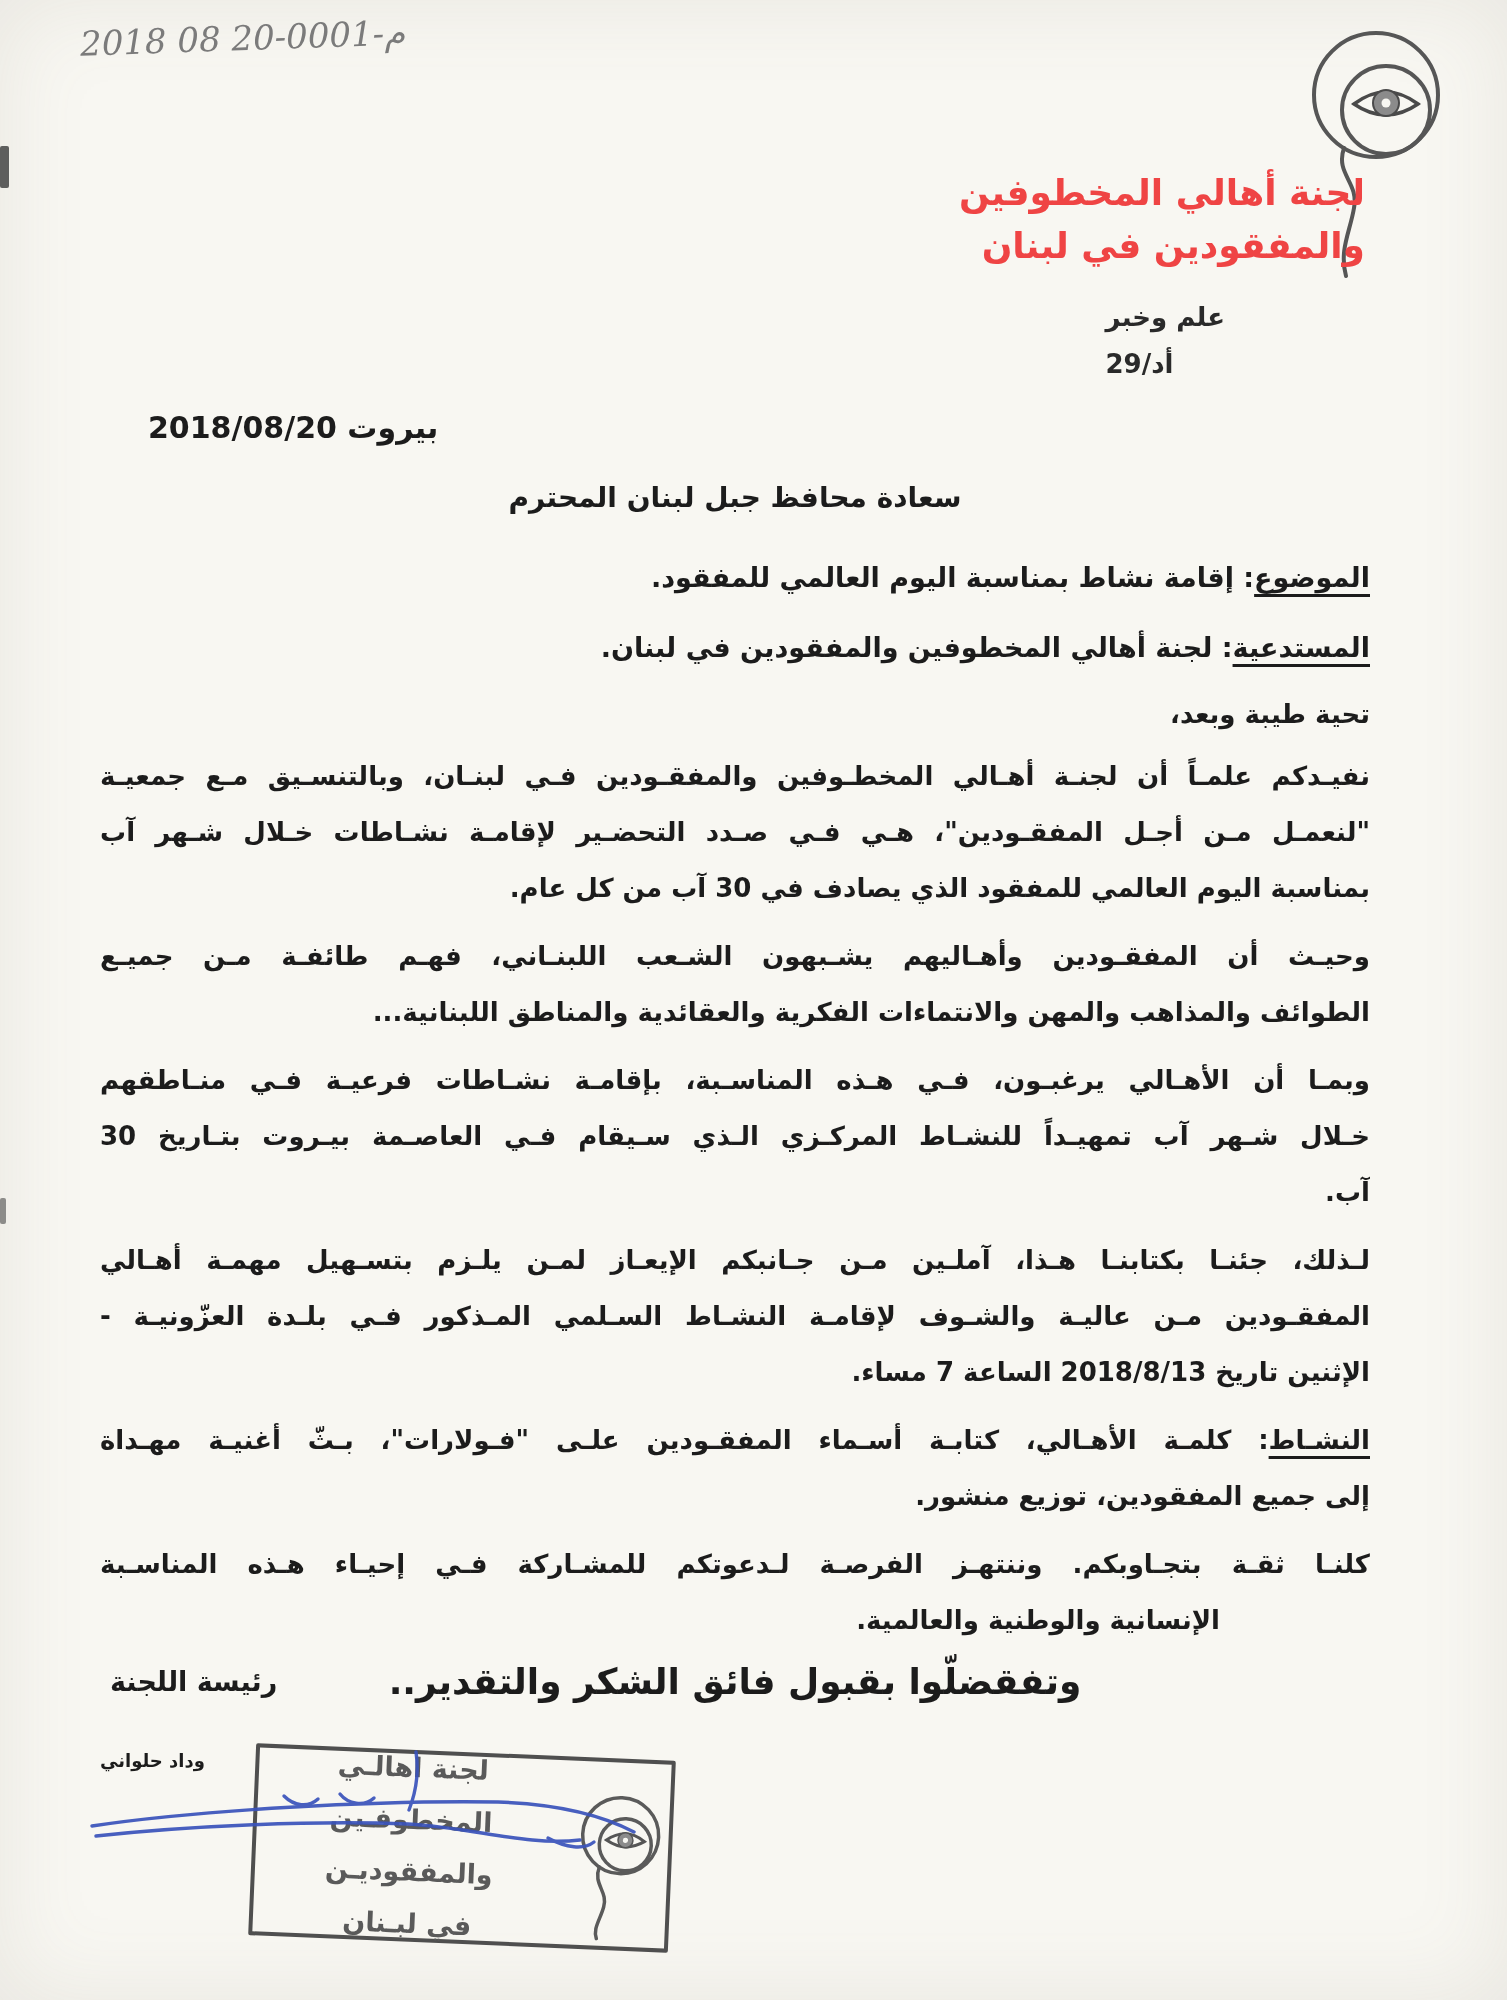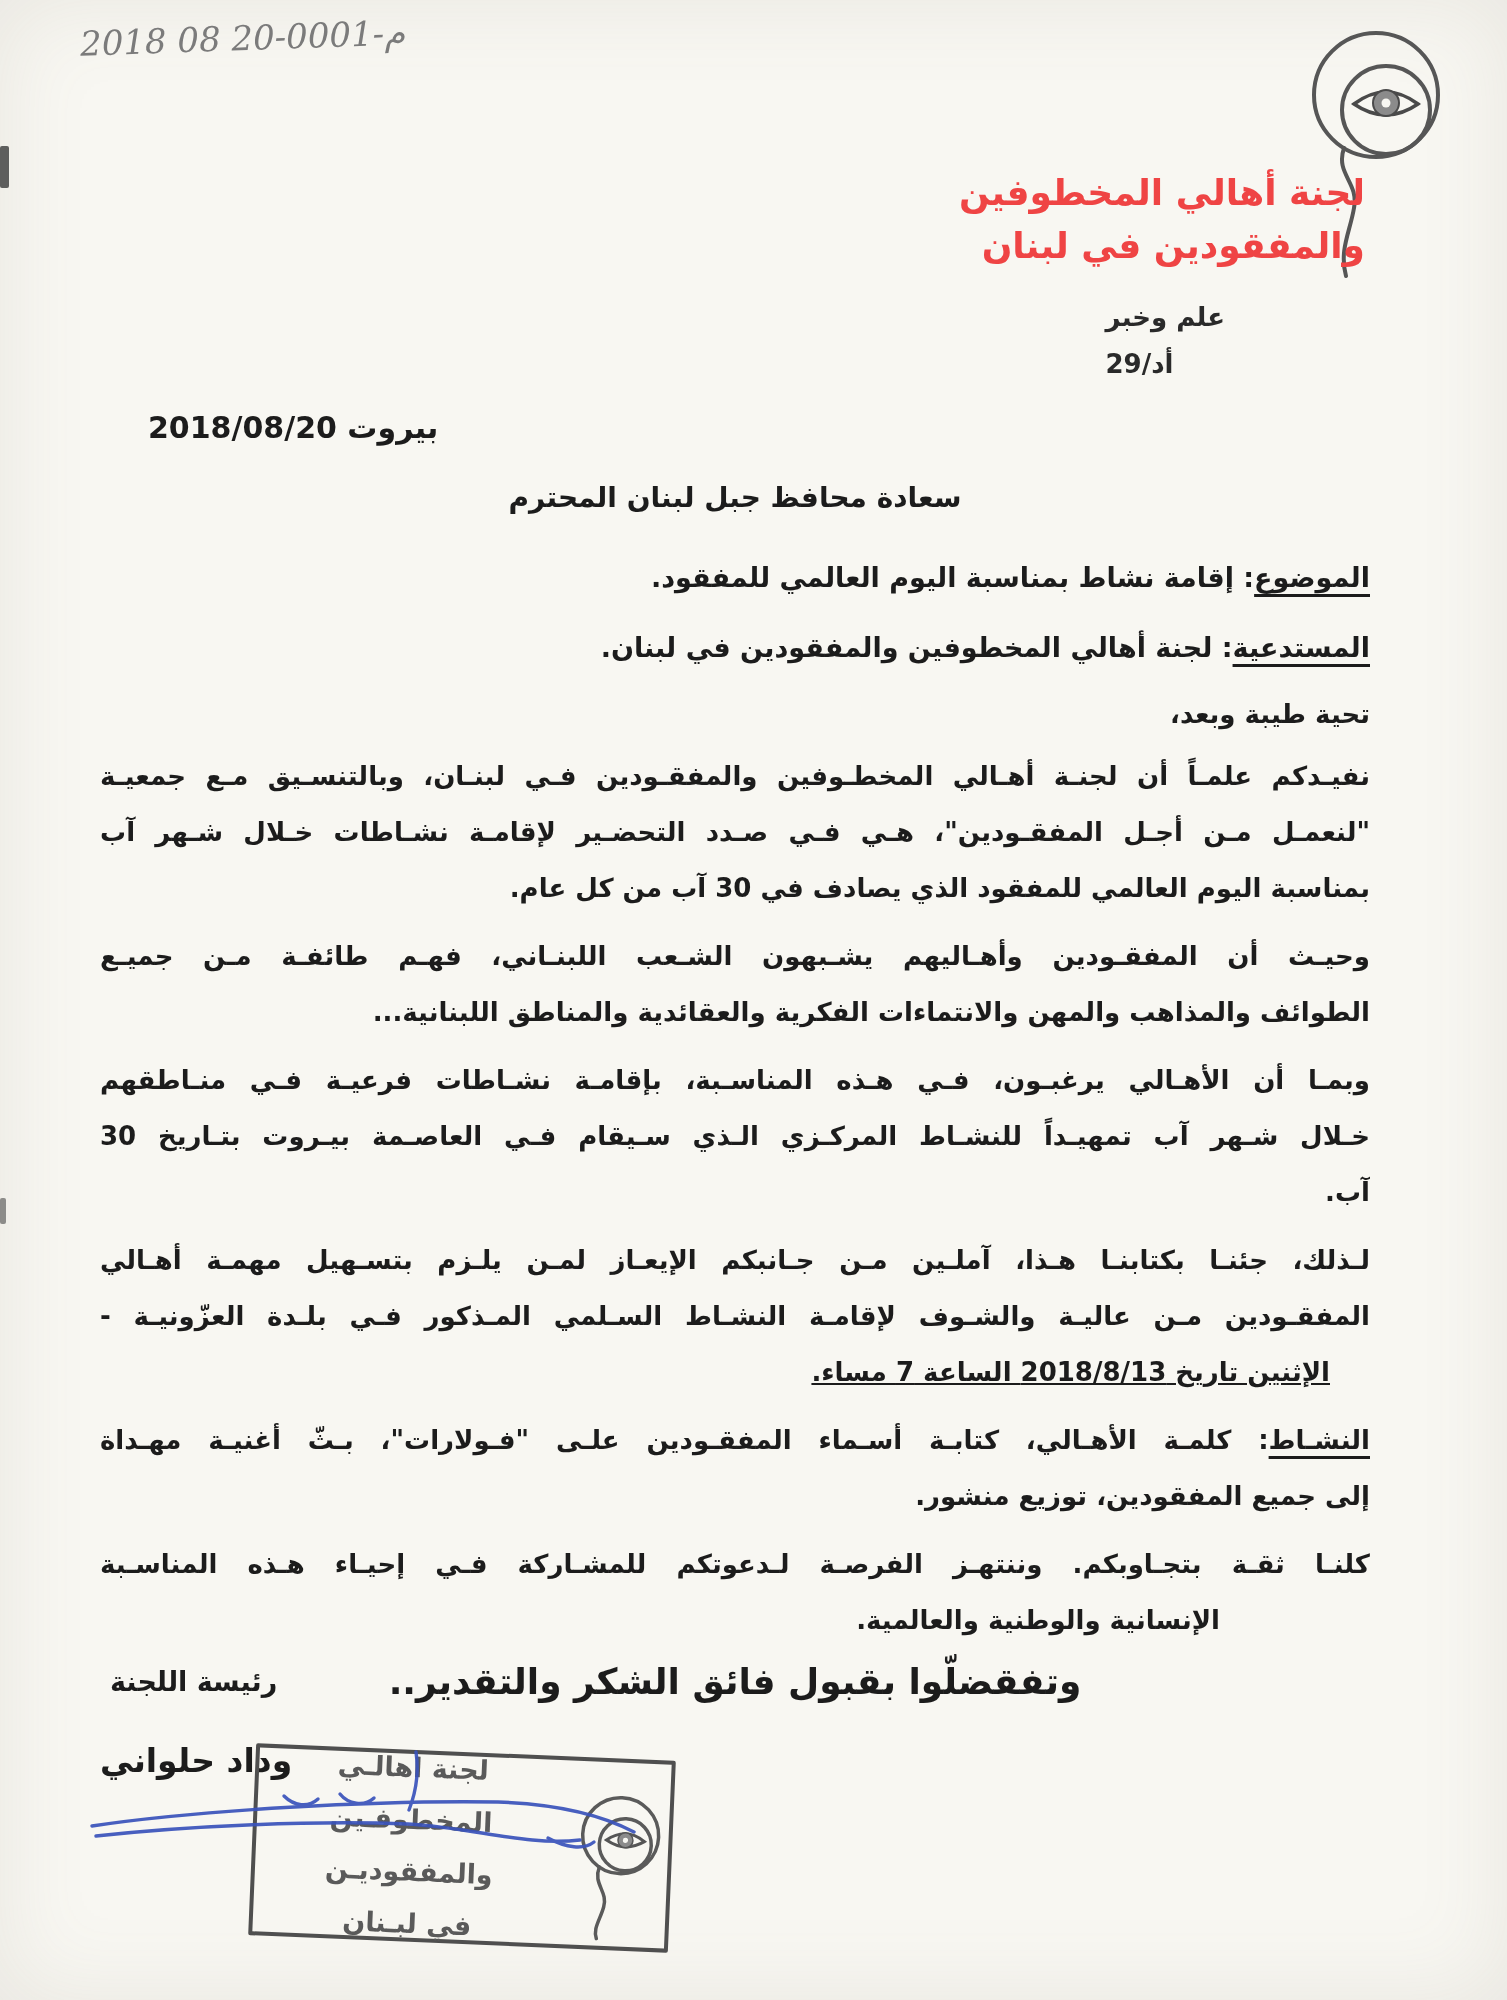--- a/index.html
+++ b/index.html
@@ -45,27 +45,27 @@
     direction:rtl;font-weight:bold;font-size:26px;
   }
   .sal{text-align:center;font-size:28px;height:44px;line-height:44px;}
   .intro{margin-top:34px;height:48px;line-height:48px;font-size:27px;text-align:right;}
   .intro.mt-sm{margin-top:22px;}
   .greet{margin-top:20px;height:44px;line-height:44px;}
   .para{margin-top:12px;}
   .line{height:56px;line-height:56px;overflow:hidden;}
   .jl{text-align:justify;text-align-last:justify;text-justify:inter-word;}
   .sl{text-align:right;}
-  .ind-sm{margin-right:40px;text-decoration:underline;}
+  .ind-sm{}
   .ind-lg{margin-right:150px;}
   .u{text-decoration:underline;text-underline-offset:7px;text-decoration-thickness:2.5px;text-align:right;}
   .close-row{position:relative;margin-top:6px;height:56px;line-height:56px;}
   .closing{text-align:center;font-size:36px;}
   .sig-title{position:absolute;left:10px;top:0;font-size:27px;}
-  .sig-name{margin-top:26px;height:50px;line-height:50px;text-align:left;font-size:33px;}
+  .sig-name{margin-top:26px;height:50px;line-height:50px;text-align:left;font-size:18px;}
   
   .stamp{
     position:absolute;left:252px;top:1752px;width:412px;height:184px;
     border:4px solid #4f4f4f;border-radius:2px;
     transform:rotate(2.4deg);
     display:flex;direction:rtl;align-items:center;
     color:#575757;
   }
   .stamp-logo{flex:0 0 104px;margin-top:18px;}
   .stamp-text{

